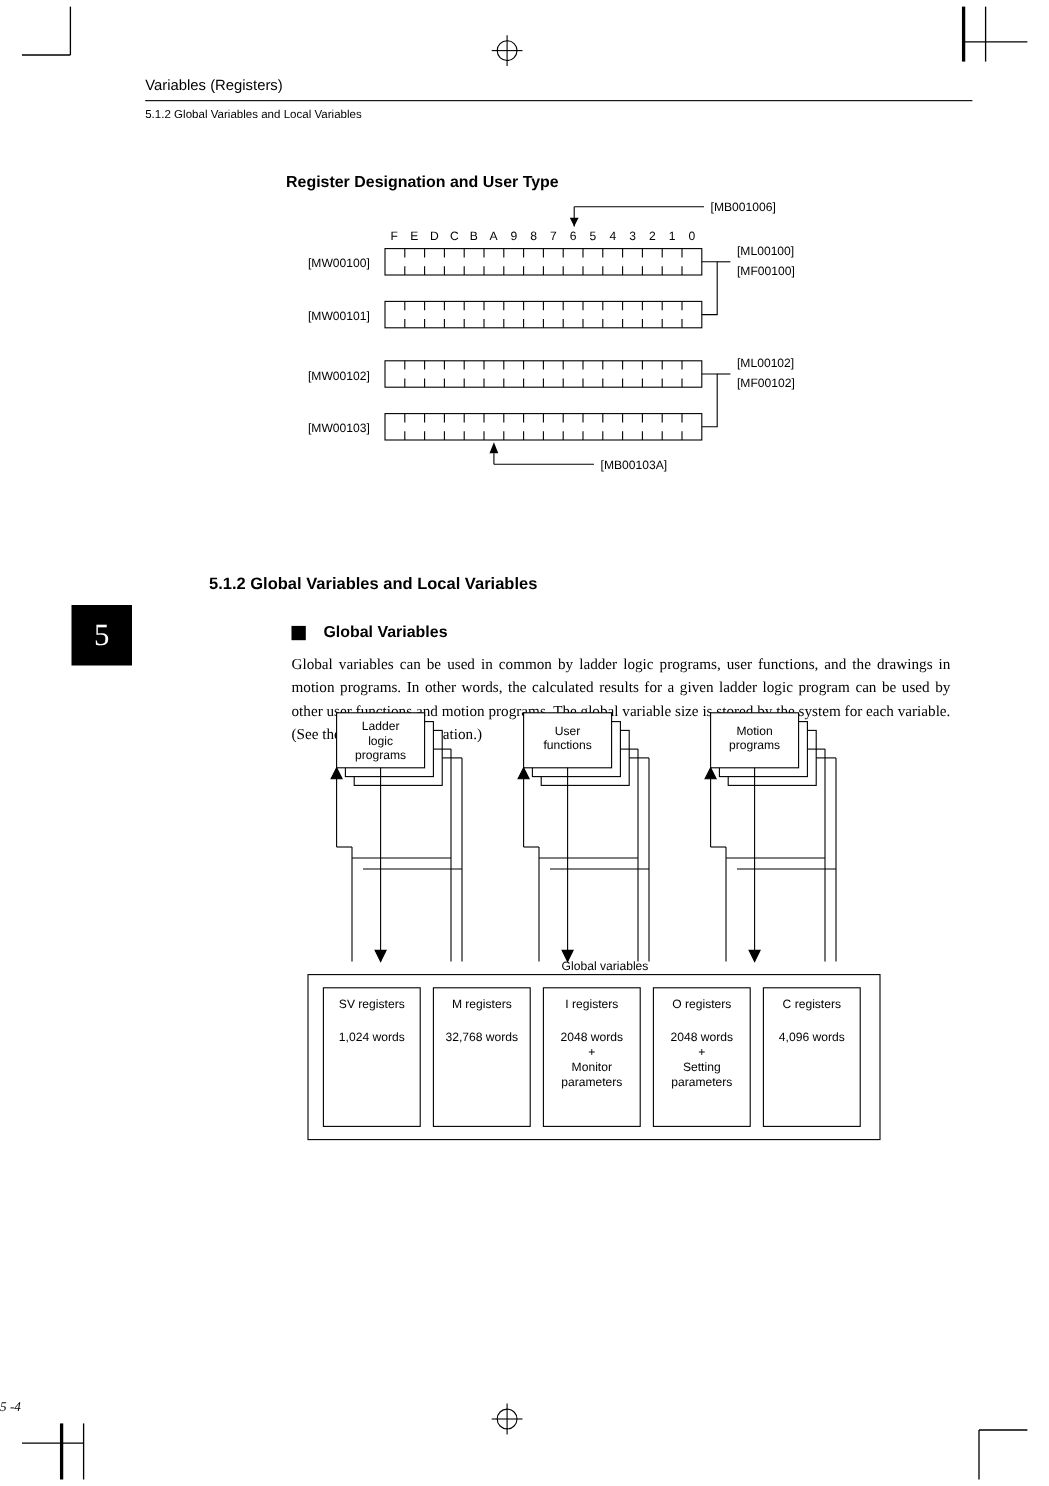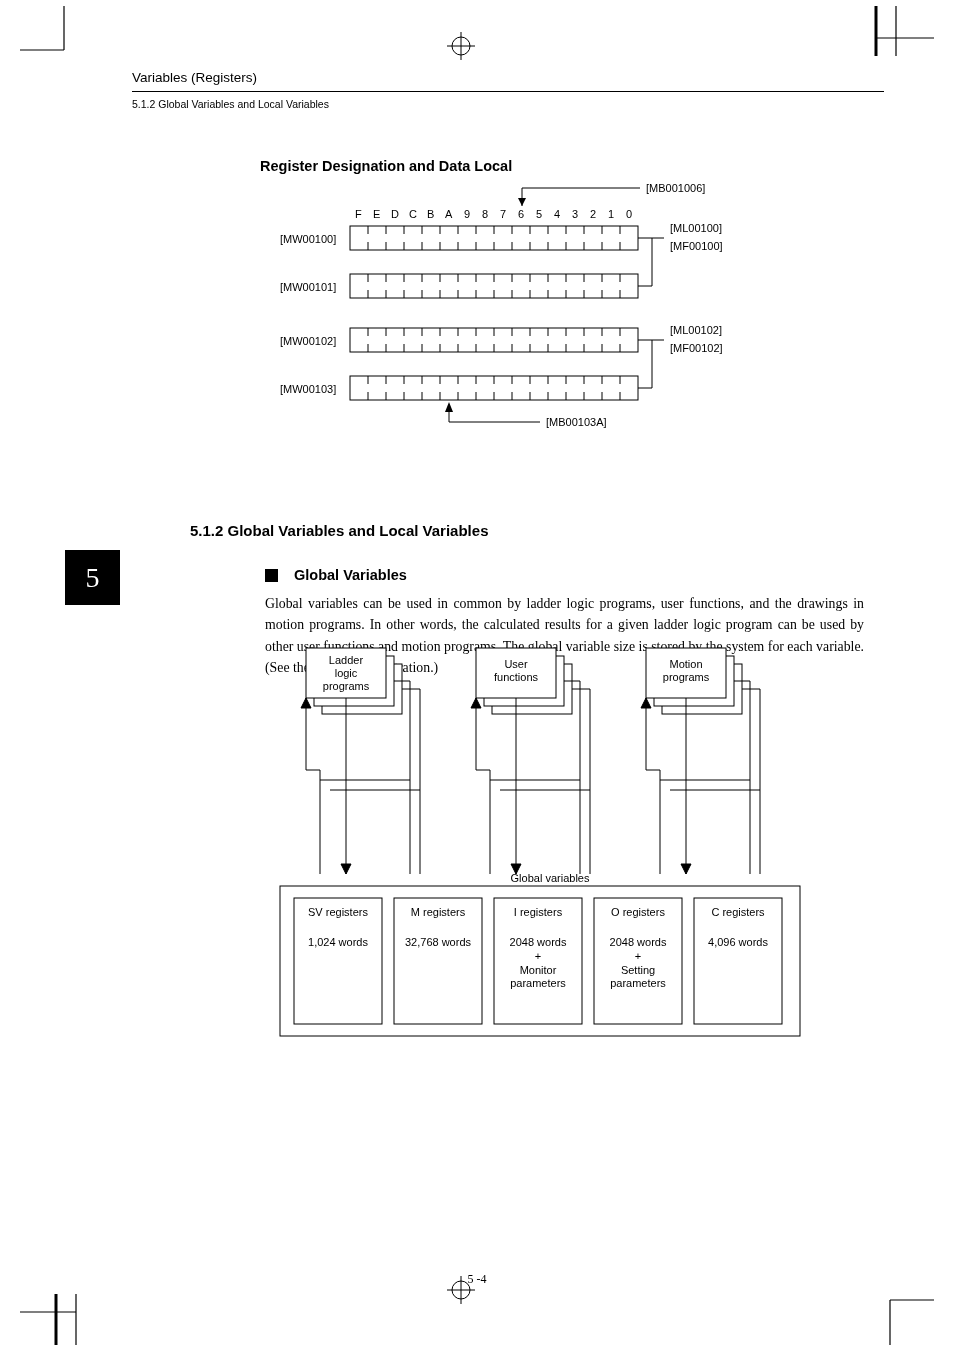--- a/index.html
+++ b/index.html
@@ -32,21 +32,21 @@
   .h3 { font-size: 14.5px; font-weight: bold; }
   .body-text {
     font-family: "Times New Roman", Times, serif;
     font-size: 13.8px; line-height: 1.55;
     margin-left: 195px; margin-right: 20px;
     text-align: justify;
     margin-top: 6px;
   }
   .fig-caption { font-size: 11px; font-weight: bold; margin-left: 195px; margin-top: 14px; }
   .fig-caption span.gap { display: inline-block; width: 18px; }
-  .page-num { position: absolute; left: 0; right: 0; bottom: 64px; text-align: center; font-size: 12px; font-family: "Times New Roman", Times, serif; }
+  .page-num { position: absolute; left: 0; right: 0; bottom: 64px; font-size: 12px; font-family: "Times New Roman", Times, serif; font-style: italic; }
   
   .svg-abs { position: absolute; }
 </style>
 </head>
 <body>
 
 <div class="page">
 
   <svg class="svg-abs" style="left:0;top:0" width="954" height="1351">
 
@@ -74,21 +74,21 @@
   </svg>
 
   <div class="content">
 
     <div class="running-head">Variables (Registers)</div>
     <div class="rule"></div>
     <div class="running-sub" style="margin-top:6px">5.1.2  Global Variables and Local Variables</div>
 
     <div class="chapter-tab">5</div>
 
-    <div class="sec-title">Register Designation and Data Local</div>
+    <div class="sec-title">Register Designation and User Type</div>
 
     <svg class="svg-abs" style="left:150px; top:100px;" width="640" height="290">
       <style>
         .lbl { font: 11px Arial, sans-serif; }
         .bit { font: 11px Arial, sans-serif; }
       </style>
 
       <g>
         <text x="135" y="48" class="bit">F</text>
           <text x="153" y="48" class="bit">E</text>

